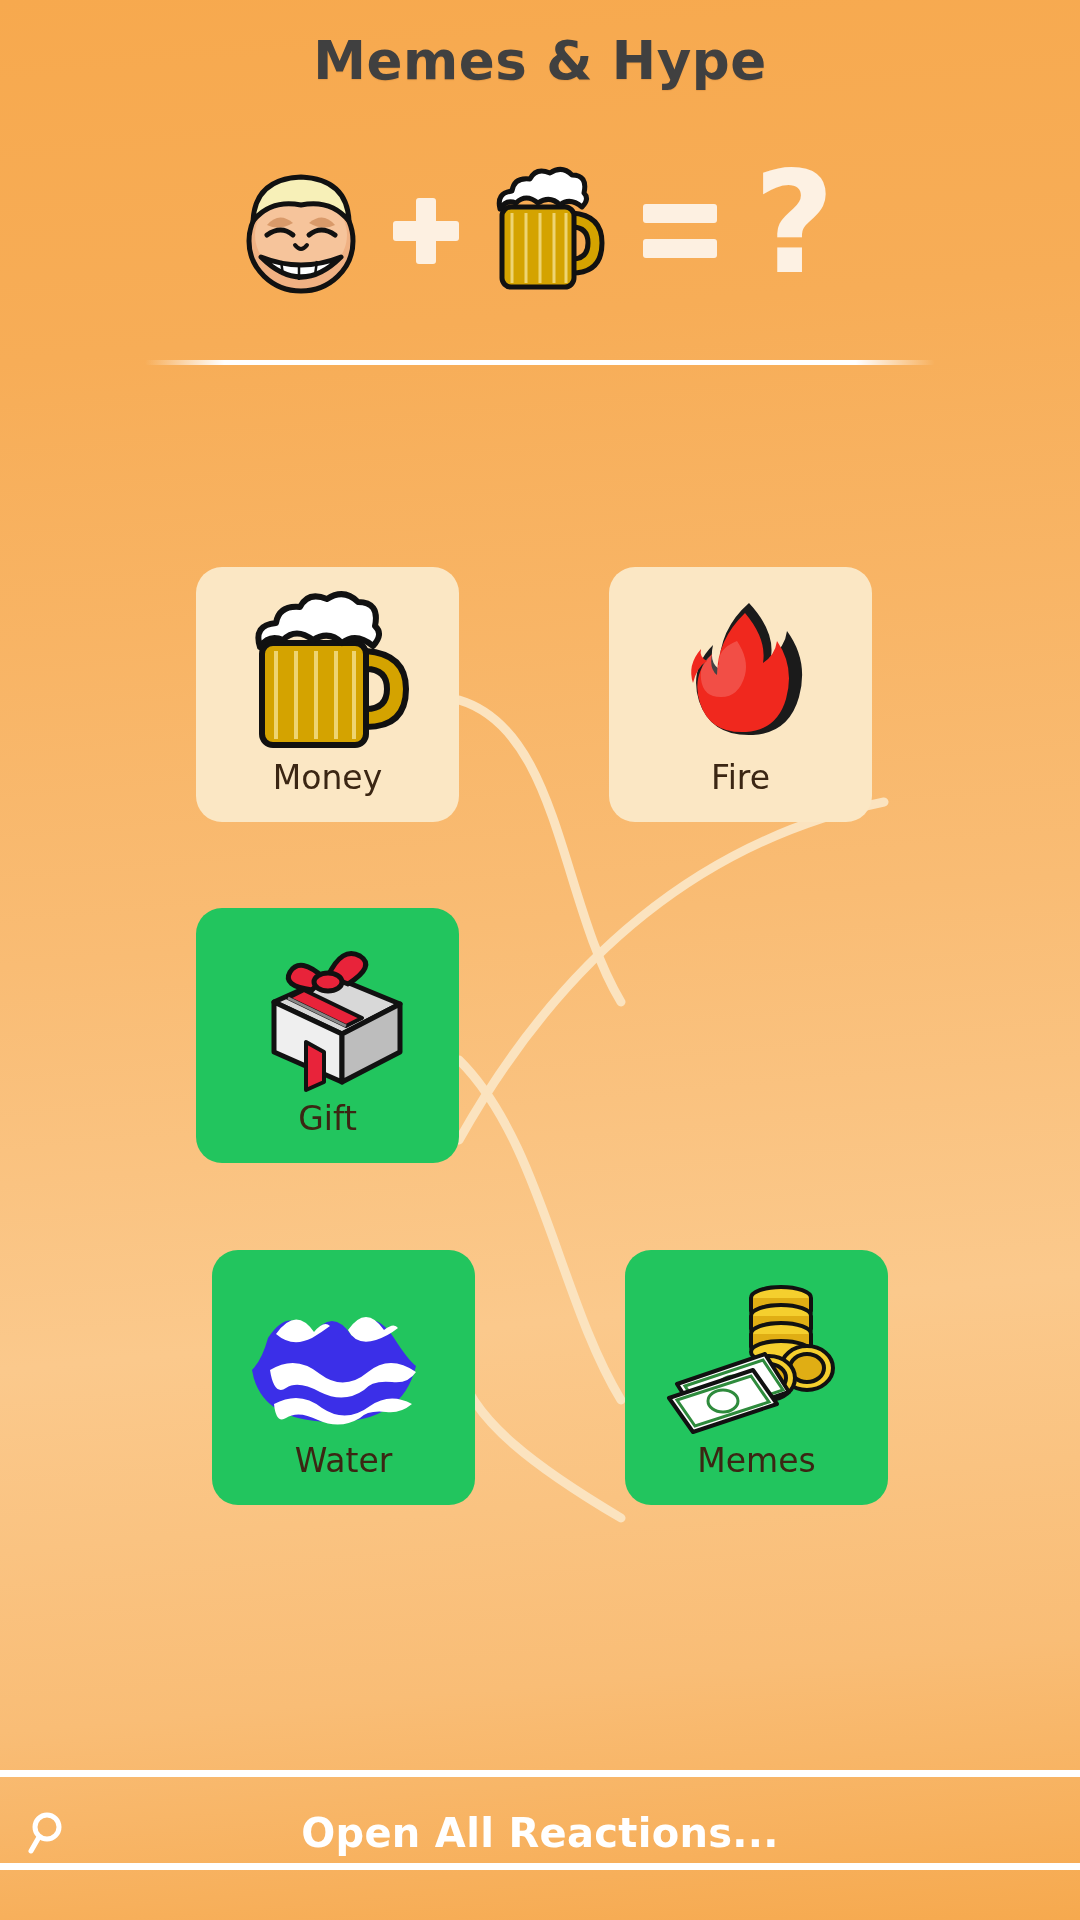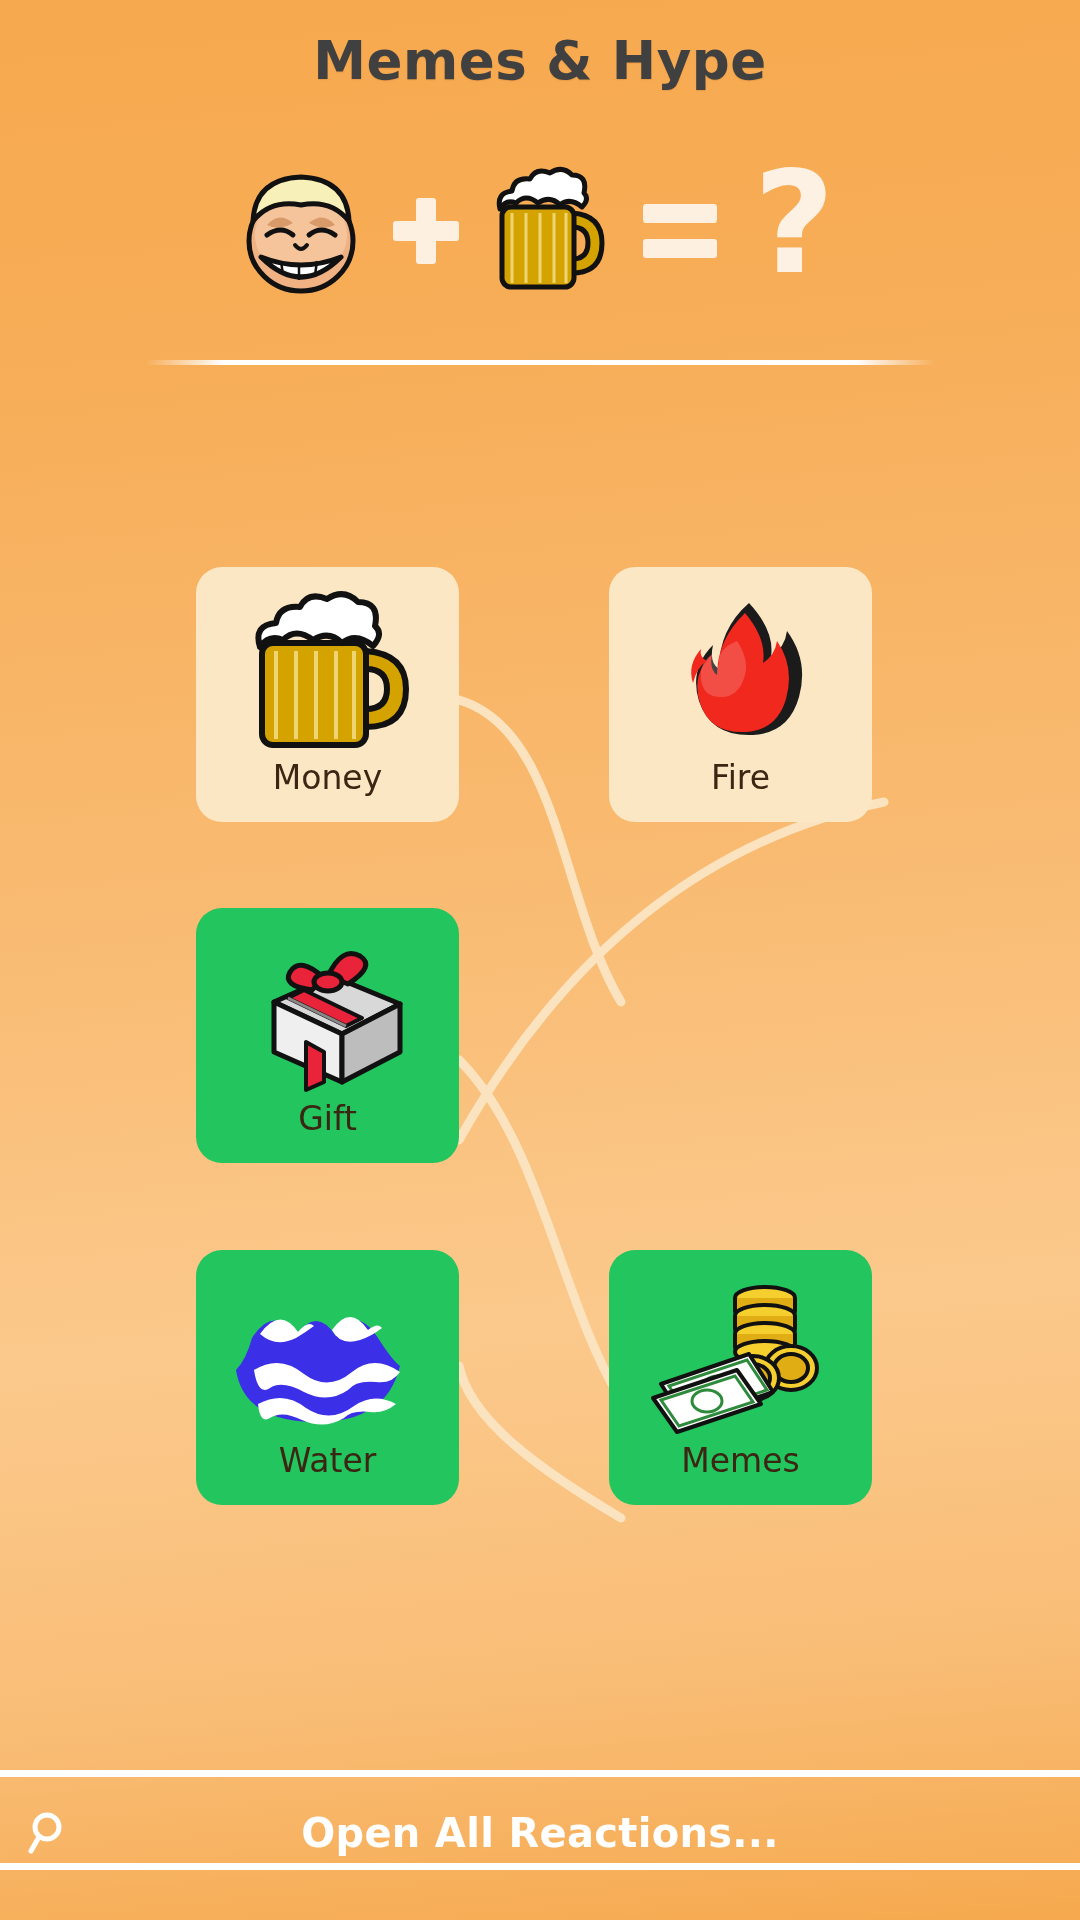--- a/index.html
+++ b/index.html
@@ -72,21 +72,21 @@
     font-family:"DejaVu Sans", sans-serif;
     font-size:33px; color:#3b2613; font-weight:400;
     margin-top:4px; line-height:1;
   }
 
   
   .c-left  { left:196px; }
   .c-right { left:609px; }
   .r-1 { top:27px; }
   .r-2 { top:368px; }
-  .r-3 { top:710px; }
+  .r-3 { top:710px;margin-left:16px; }
 
   
   #bottom-bar { position:absolute; left:0; bottom:50px; width:1080px; height:100px; }
   #bar-rule-top, #bar-rule-bottom {
     position:absolute; left:0; width:1080px; height:7px; background:#ffffff;
   }
   #bar-rule-top { top:0; }
   #bar-rule-bottom { bottom:0; }
   #bar-inner {
     position:absolute; left:0; top:20px; width:1080px; height:86px;

